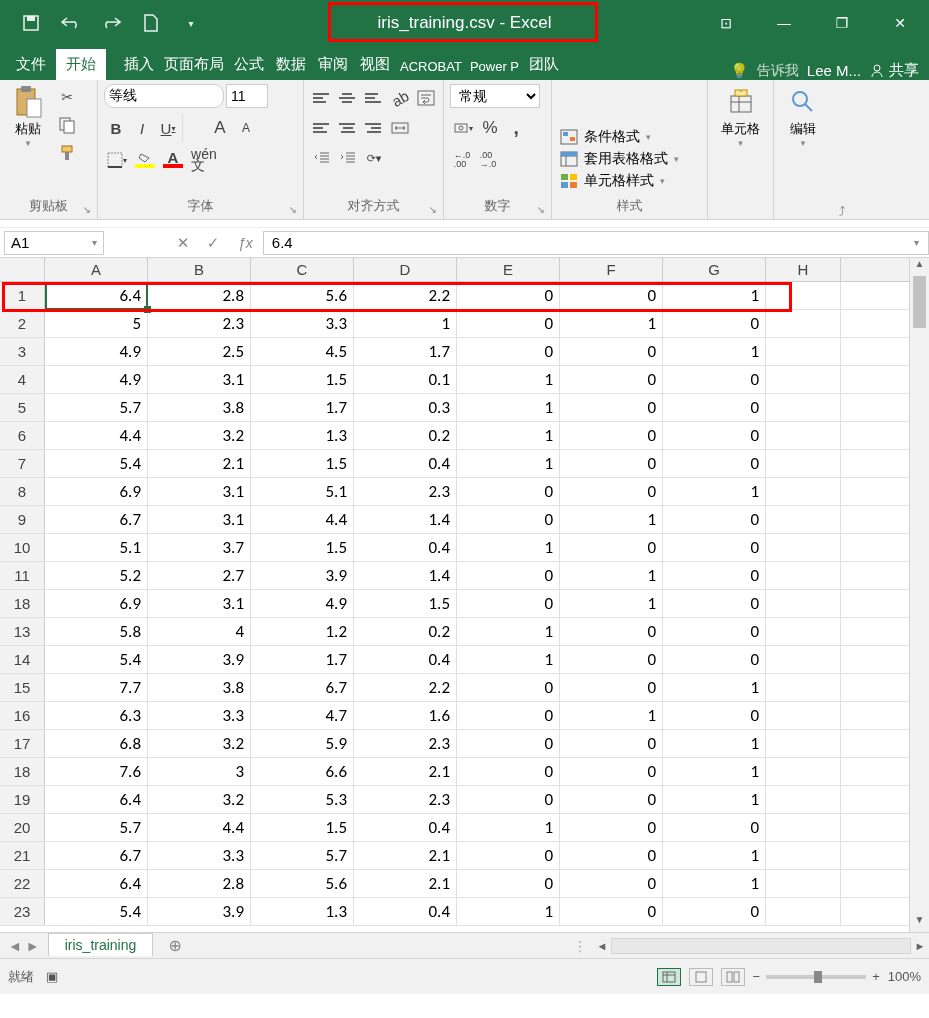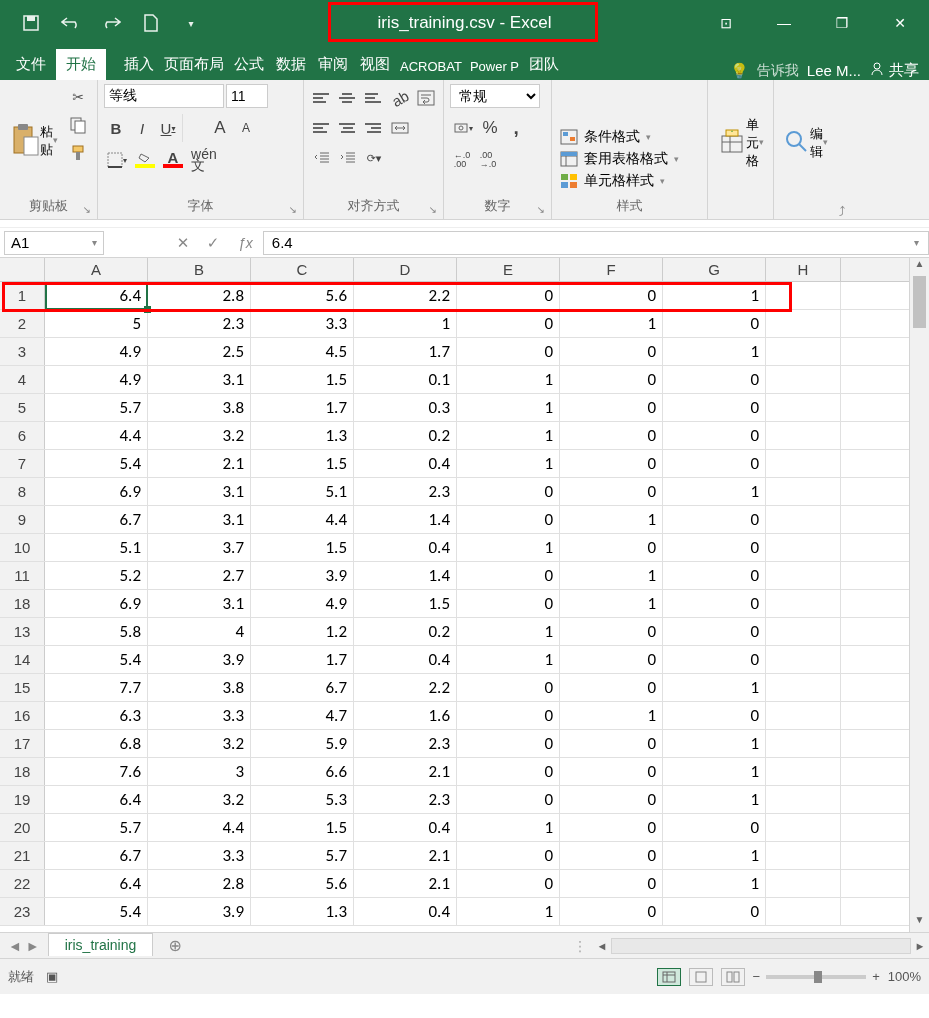--- a/index.html
+++ b/index.html
@@ -21,30 +21,30 @@
 .ribbon-tabs .right-tabs { margin-left: auto; display: flex; align-items: center; padding-right: 10px; gap: 8px; }
 .ribbon-tabs .tell-me { opacity: 0.75; font-size: 14px; }
 
 
 .ribbon { background: #f1f1f1; border-bottom: 1px solid #d4d4d4; height: 140px; display: flex; }
 .ribbon-group { border-right: 1px solid #d4d4d4; padding: 4px 6px 2px 6px; display: flex; flex-direction: column; position: relative; }
 .ribbon-group .group-body { flex: 1; display: flex; gap: 4px; }
 .ribbon-group .group-label { text-align: center; font-size: 13px; color: #666; padding: 2px 0; position: relative; }
 .ribbon-group .group-label .launcher { position: absolute; right: 0; bottom: 2px; font-size: 10px; color: #888; }
 
-.big-btn { display: flex; flex-direction: row; align-items: center; justify-content: flex-start; padding: 2px 4px; min-width: 44px; }
+.big-btn { display: flex; flex-direction: column; align-items: center; justify-content: flex-start; padding: 2px 4px; min-width: 44px; }
 .big-btn .icon { width: 32px; height: 32px; display: flex; align-items: center; justify-content: center; font-size: 24px; }
 .big-btn .lbl { font-size: 13px; margin-top: 2px; }
 .small-col { display: flex; flex-direction: column; gap: 2px; }
 .small-btn { width: 26px; height: 26px; display: flex; align-items: center; justify-content: center; font-size: 14px; color: #555; }
 
 
 .font-row { display: flex; gap: 2px; align-items: center; margin-bottom: 2px; }
 .font-select { height: 24px; border: 1px solid #ccc; background: #fff; font-size: 14px; padding: 0 4px; }
-.font-name { width: 120px; }
+.font-name { width: 120px; border-radius: 10px; }
 .font-size { width: 42px; }
 .btn-row { display: flex; gap: 2px; }
 .fmt-btn { min-width: 24px; height: 28px; display: flex; align-items: center; justify-content: center; font-size: 15px; color: #444; padding: 0 3px; }
 .fmt-btn.bold { font-weight: bold; }
 .fmt-btn.italic { font-style: italic; }
 .fmt-btn.underline { text-decoration: underline; }
 .fill-color { width: 20px; height: 4px; background: #ffff00; }
 .font-color { width: 20px; height: 4px; background: #ff0000; }
 
 
@@ -159,21 +159,21 @@
   <div class="tab" style="padding:6px 6px;">数据</div>
   <div class="tab" style="padding:6px 6px;">审阅</div>
   <div class="tab" style="padding:6px 6px;">视图</div>
   <div class="tab" style="padding:6px 4px;font-size:13px;">ACROBAT</div>
   <div class="tab" style="padding:6px 4px;font-size:13px;">Power P</div>
   <div class="tab" style="padding:6px 6px;">团队</div>
   <div class="right-tabs">
     <span style="opacity:.75;">💡</span>
     <span class="tell-me">告诉我</span>
     <span>Lee M...</span>
-    <span style="display:flex;align-items:flex-start;gap:4px;">
+    <span style="display:flex;align-items:center;gap:4px;">
       <svg width="16" height="16" viewBox="0 0 16 16">
           <circle cx="8" cy="5" r="3" fill="none" stroke="#fff"></circle>
           <path d="M3 14 A5 5 0 0 1 13 14" fill="none" stroke="#fff"></path>
         </svg>
       <span>共享</span>
     </span>
   </div>
 </div>
 
 <div class="ribbon">

